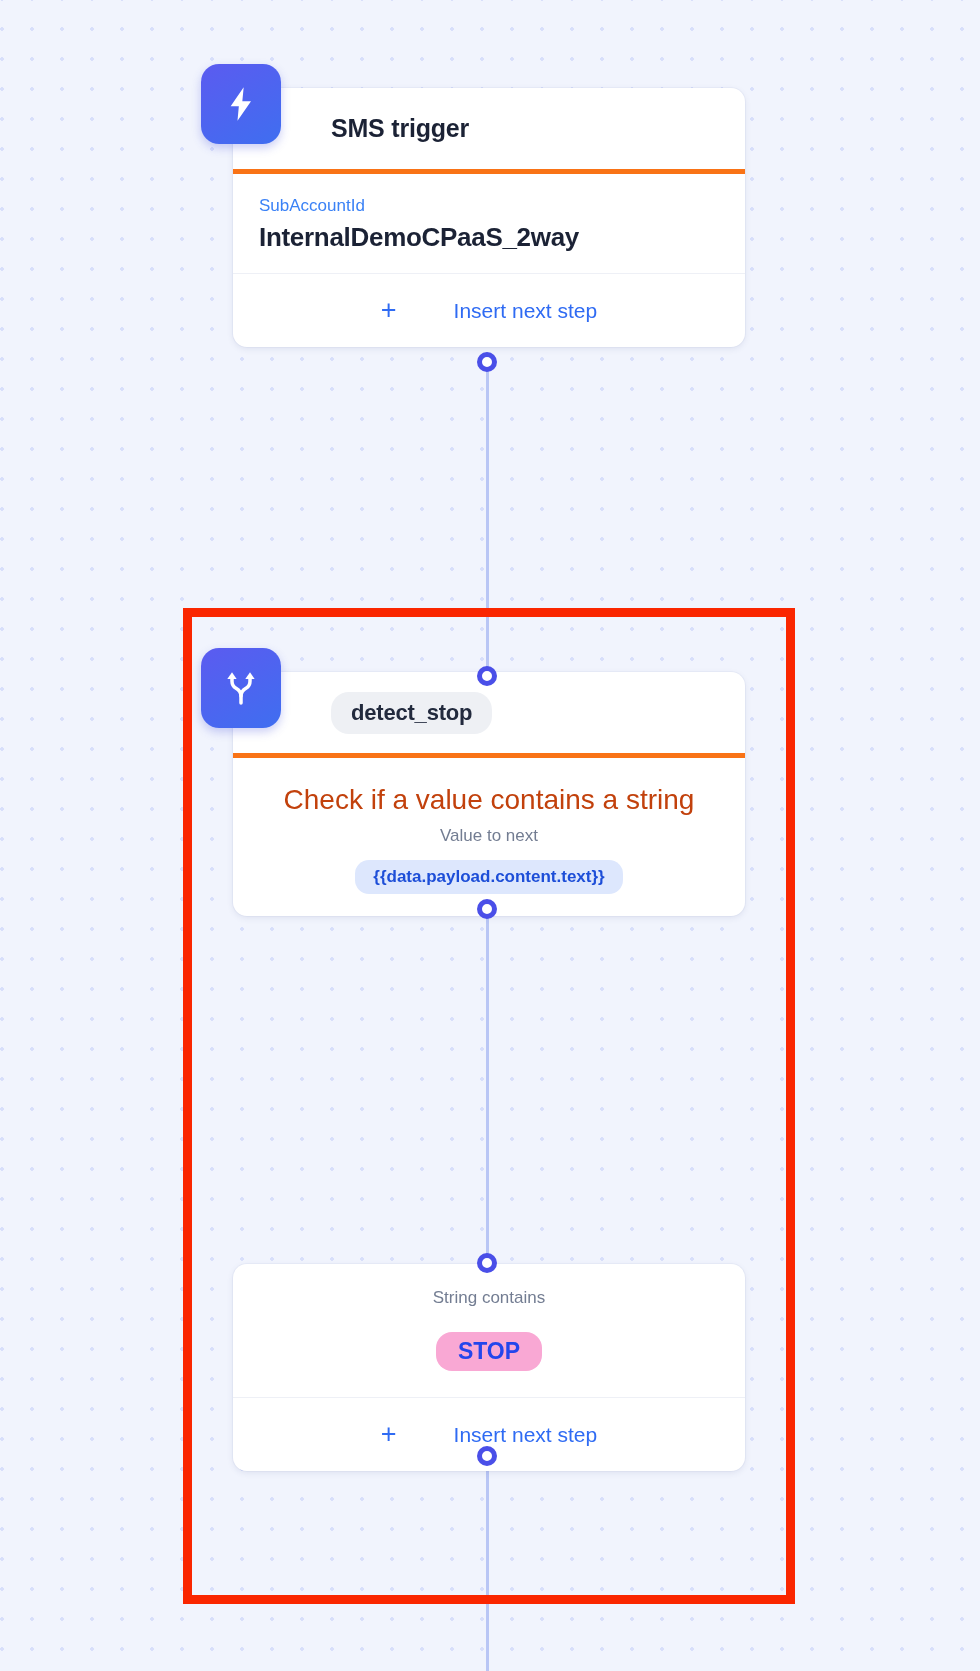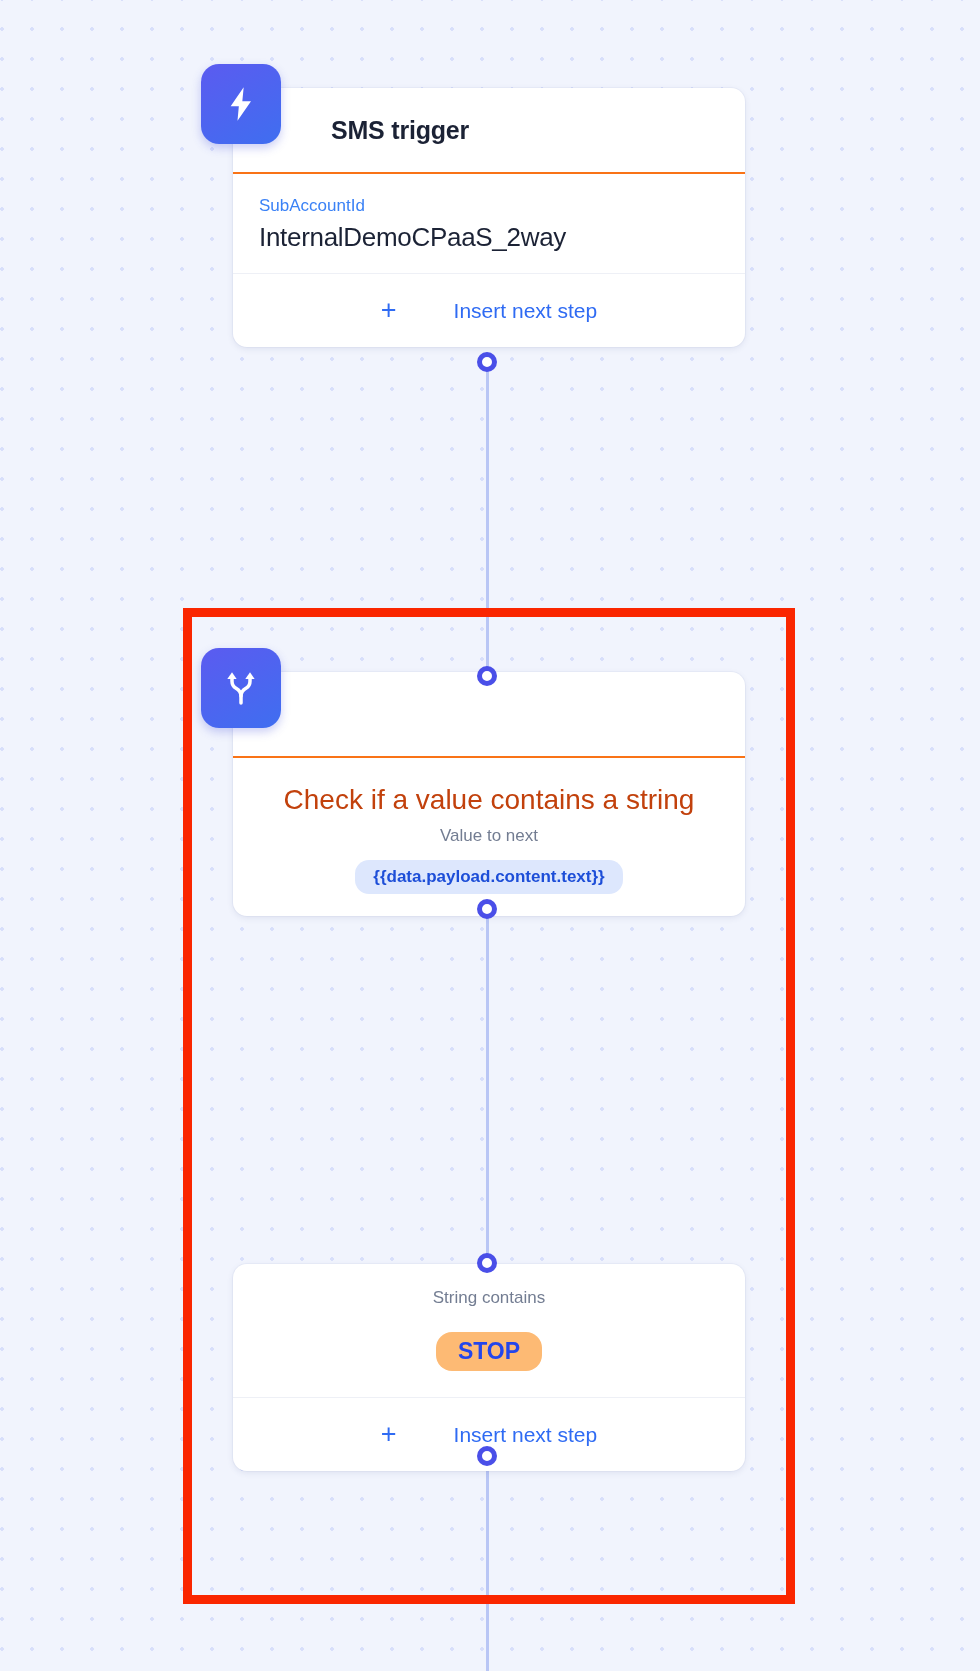--- a/index.html
+++ b/index.html
@@ -54,21 +54,21 @@
     background: #ffffff;
     border-radius: 14px;
     box-shadow: 0 2px 6px rgba(60,72,130,.10), 0 0 0 1px rgba(70,90,160,.045);
     z-index: 3;
   }
 
   .card-header {
     height: 86px;
     display: flex;
     align-items: center;
-    border-bottom: 2px solid #f97316;
+    border-bottom: 5px solid #f97316;
     padding-left: 98px;
     position: relative;
   }
 
   .node-icon {
     position: absolute;
     left: -32px;
     top: -24px;
     width: 80px;
     height: 80px;
@@ -97,21 +97,21 @@
 
   .card-body { padding: 22px 26px 20px; }
 
   .field-label {
     font-size: 17px;
     color: #3b82f6;
     margin-bottom: 6px;
   }
   .field-value {
     font-size: 26px;
-    font-weight: normal;
+    font-weight: bold;
     color: #1b2235;
     letter-spacing: -.3px;
   }
 
   .card-body.centered { text-align:center; padding: 26px 26px 22px; }
 
   .cond-text {
     font-size: 28px;
     color: #c2410c;
     margin-bottom: 10px;
@@ -126,21 +126,21 @@
     display: inline-block;
     background: #dde7fd;
     color: #1d4ed8;
     font-size: 17px;
     font-weight: bold;
     border-radius: 14px;
     padding: 7px 18px;
   }
   .val-pill {
     display: inline-block;
-    background: #fdba74;
+    background: #f9a8d4;
     color: #2346ec;
     font-size: 23px;
     font-weight: bold;
     border-radius: 16px;
     padding: 6px 22px;
   }
 
   .insert-row {
     border-top: 1px solid #eef0f6;
     height: 74px;
@@ -196,20 +196,21 @@
       <div class="node-icon">
         <svg viewBox="0 0 24 24" aria-hidden="true">
           <g stroke="#ffffff" stroke-width="2.1" fill="none" stroke-linecap="round" stroke-linejoin="round">
             <path d="M12 21v-4.2c0-2.6-1.3-3.6-3-4.6-1.7-1-2.4-2-2.4-4.2V6.4"></path>
             <path d="M12 16.8c0-2.6 1.3-3.6 3-4.6 1.7-1 2.4-2 2.4-4.2V6.4"></path>
           </g>
           <path d="M6.6 2.6 9.4 6.6H3.8z" fill="#ffffff"></path>
           <path d="M17.4 2.6l2.8 4h-5.6z" fill="#ffffff"></path>
         </svg>
       </div>
+      <div class="card-title pill">detect_stop</div>
     </div>
     <div class="card-body centered">
       <div class="cond-text">Check if a value contains a string</div>
       <div class="sub-label">Value to next</div>
       <span class="var-pill">{{data.payload.content.text}}</span>
     </div>
   </div>
 
   <div class="node-dot" style="top:666px;"></div>
   <div class="node-dot" style="top:899px;"></div>

